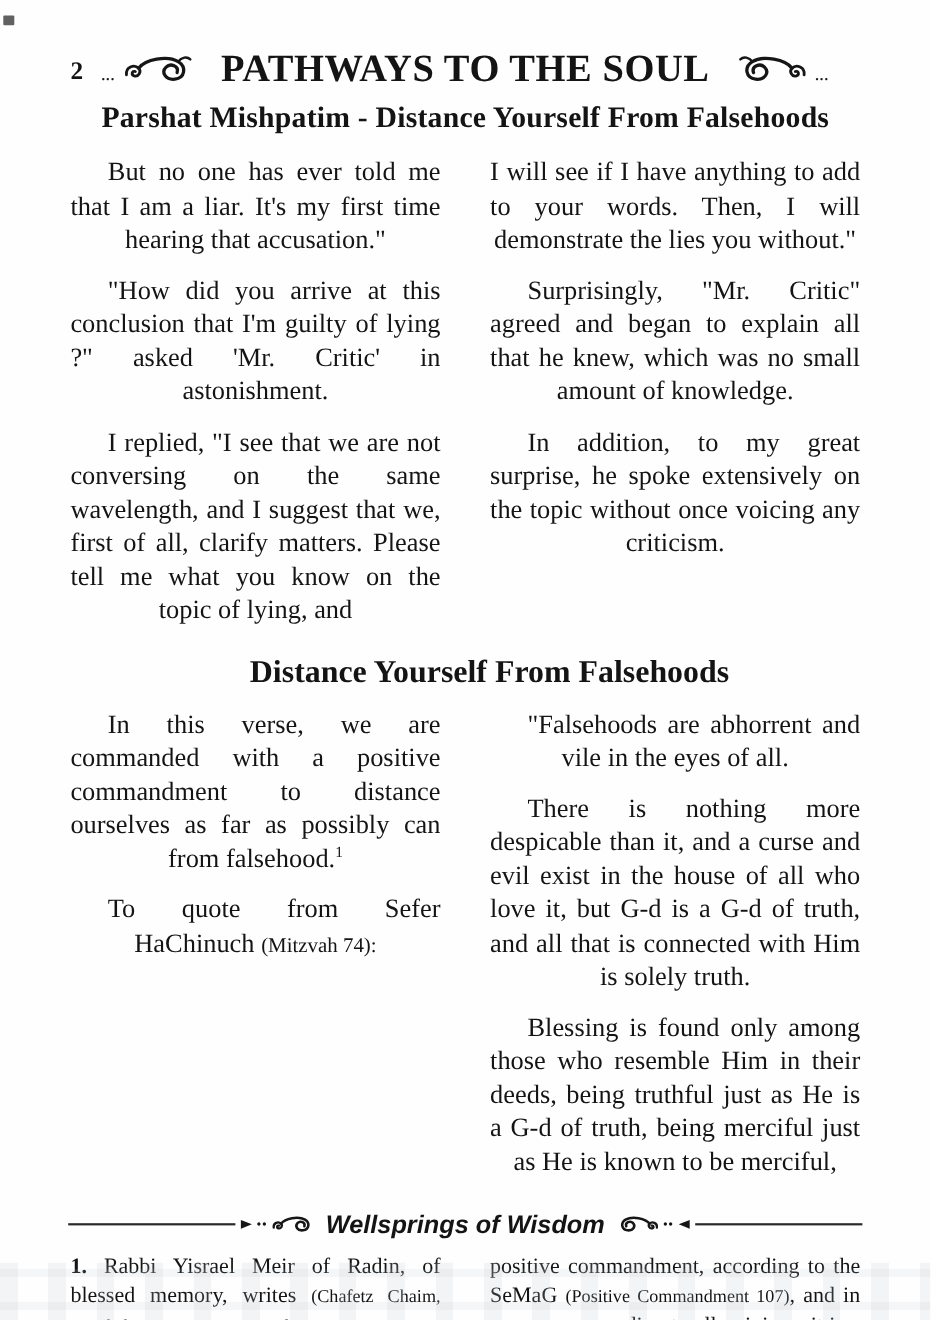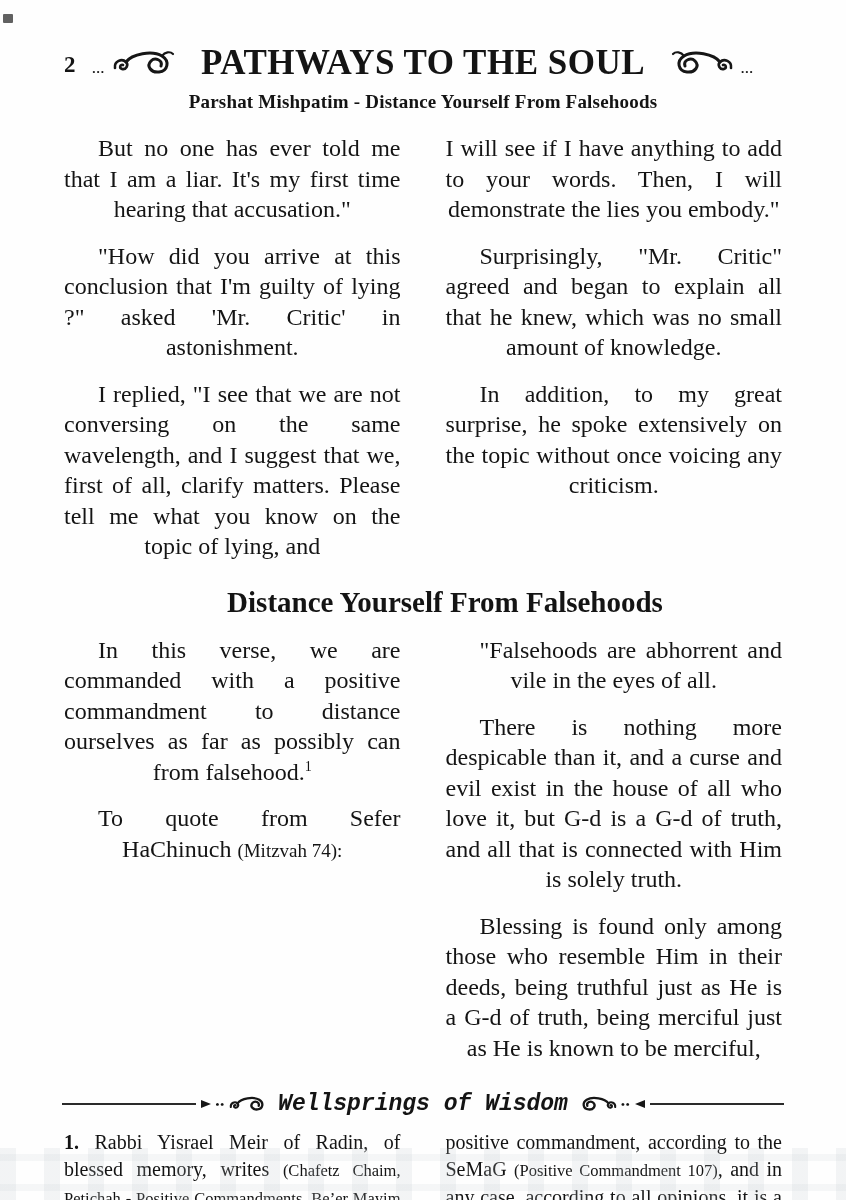--- a/index.html
+++ b/index.html
@@ -26,21 +26,21 @@
     gap:7px; height:50px;
   }
   .title-text {
     font-size:35px; font-weight:bold; letter-spacing:0.5px;
     margin:16px; white-space:nowrap;
   }
   .orn-dots { font-size:13px; font-weight:bold; letter-spacing:1px; line-height:1; padding-top:10px; }
   .flourish { display:block; }
   .flourish.mirror { transform:scaleX(-1); }
   .subtitle {
-    text-align:center; font-weight:bold; font-size:19px;
+    text-align:center; font-weight:bold; font-size:27px;
     margin-top:3px; letter-spacing:0.2px;
   }
 
   
   .cols { display:flex; gap:45px; padding:0 64px; }
   .col { flex:1; min-width:0; }
   .para {
     margin:0 0 16px 0;
     font-size:24px; line-height:30.5px;
     text-align:justify; text-align-last:center;
@@ -63,21 +63,21 @@
     display:flex; align-items:center;
     margin:10px 62px 10px 62px; height:30px;
   }
   .rule { flex:1; height:2px; background:#2a2a2a; }
   .orn-group { display:flex; align-items:center; gap:4px; padding:0 5px; }
   .arr { width:0; height:0; }
   .arr.right { border-left:10px solid #161616; border-top:4.5px solid transparent; border-bottom:4.5px solid transparent; }
   .arr.left  { border-right:10px solid #161616; border-top:4.5px solid transparent; border-bottom:4.5px solid transparent; }
   .orn-bullets { font-size:11px; font-weight:bold; letter-spacing:1px; line-height:1; }
   .divider-label {
-    font-family:Liberation Mono, monospace;
+    font-family:Liberation Sans, sans-serif;
     font-style:italic; font-weight:bold;
     font-size:23px; white-space:nowrap; padding:0 4px;
   }
 
   
   .footnotes { padding:0 64px; }
   .footnotes .para { font-size:20px; line-height:27px; margin-bottom:0; }
   .footnotes .t-small { font-size:16.5px; }
 
   
@@ -119,21 +119,21 @@
 
   <div class="subtitle">Parshat Mishpatim - Distance Yourself From Falsehoods</div>
 
   <div class="cols section1">
     <div class="col">
         <p class="para"><span>But no one has ever told me that I am a liar. It's my first time hearing that accusation."</span></p>
         <p class="para"><span>"How did you arrive at this conclusion that I'm guilty of lying ?" asked 'Mr. Critic' in astonishment.</span></p>
         <p class="para"><span>I replied, "I see that we are not conversing on the same wavelength, and I suggest that we, first of all, clarify matters. Please tell me what you know on the topic of lying, and</span></p>
       </div>
     <div class="col">
-        <p class="para noindent"><span>I will see if I have anything to add to your words. Then, I will demonstrate the lies you embody."</span></p>
+        <p class="para noindent"><span>I will see if I have anything to add to your words. Then, I will demonstrate the lies you without."</span></p>
         <p class="para"><span>Surprisingly, "Mr. Critic" agreed and began to explain all that he knew, which was no small amount of knowledge.</span></p>
         <p class="para"><span>In addition, to my great surprise, he spoke extensively on the topic without once voicing any criticism.</span></p>
       </div>
   </div>
 
   <h2 class="section-heading">Distance Yourself From Falsehoods</h2>
 
   <div class="cols section2">
     <div class="col">
         <p class="para"><span>In this verse, we are commanded with a positive commandment to distance ourselves as far as possibly can from falsehood.</span><span class="t-sup">1</span></p>

